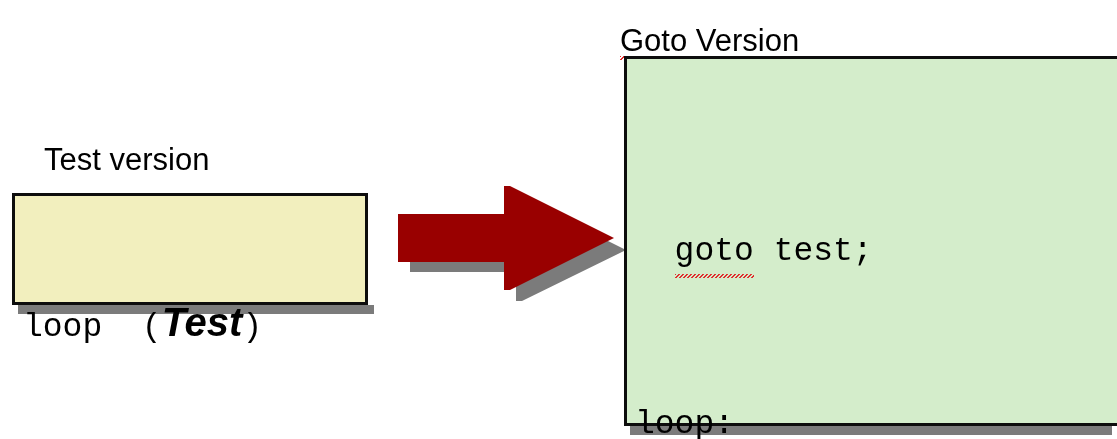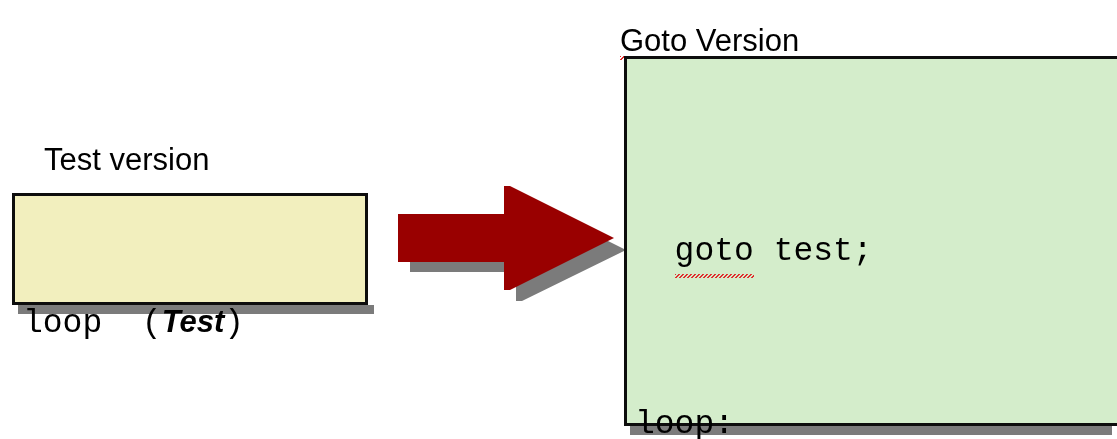--- a/index.html
+++ b/index.html
@@ -100,21 +100,21 @@
   #while-box .code { padding: 6px 0 0 8px; }
   #goto-box  .code { padding: 6px 0 0 8px; }
 
   .code-line { display: block; height: 48px; }
 
   
   .meta {
     font-family: "Liberation Sans", sans-serif;
     font-style: italic;
     font-weight: bold;
-    font-size: 31px;
+    font-size: 40px;
   }
 
   
   #arrow-wrap {
     position: absolute;
     left: 390px;
     top: 180px;
     width: 235px;
     height: 125px;
   }

